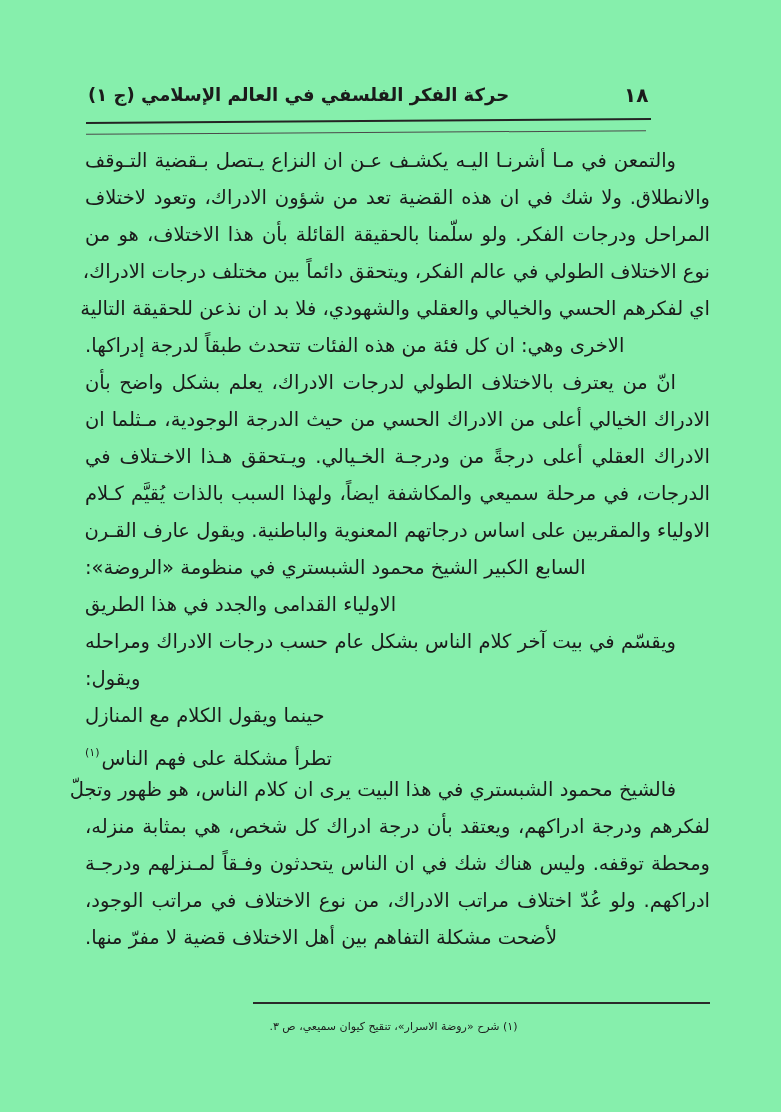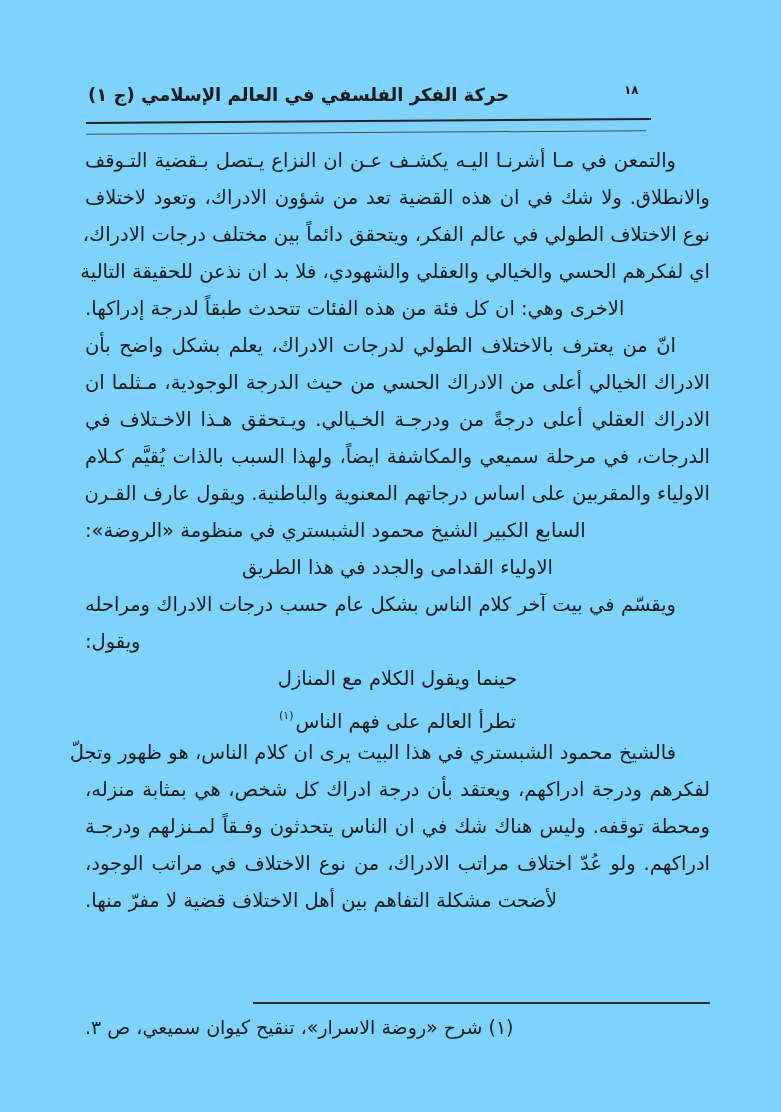--- a/index.html
+++ b/index.html
@@ -2,41 +2,41 @@
 <html lang="ar" dir="rtl"><head>
 <meta charset="utf-8">
 <style>
   * { margin: 0; padding: 0; box-sizing: border-box; }
   html, body { background: #e8e8e8; }
   .page {
     position: relative;
     width: 781px;
     height: 1112px;
     margin: 0 auto;
-    background: #7dd3fc;
+    background: #86efac;
     color: #1b1b1b;
     font-family: "DejaVu Sans", sans-serif;
     direction: rtl;
     overflow: hidden;
   }
   
   .hdr-title {
     position: absolute;
     left: 88px;
     top: 84px;
     font-size: 18px;
     font-weight: bold;
     white-space: nowrap;
     direction: rtl;
   }
   .hdr-pagenum {
     position: absolute;
     left: 624px;
     top: 83px;
-    font-size: 12px;
+    font-size: 20px;
     font-weight: bold;
   }
   .hdr-rule-1 {
     position: absolute;
     left: 86px;
     top: 120px;
     width: 565px;
     height: 2px;
     background: #242424;
     transform: rotate(-0.4deg);
@@ -63,80 +63,81 @@
     height: 37px;
     line-height: 37px;
     white-space: nowrap;
     text-align: left;
   }
   .line.j {
     text-align: justify;
     text-align-last: justify;
   }
   .line.ind { padding-right: 34px; }
-  .line.verse { text-align: center; }
+  .line.verse { text-align: left; }
   sup.fn-ref {
     font-size: 11px;
     vertical-align: 9px;
     margin-right: 2px;
   }
   
   .fn-rule {
     position: absolute;
     left: 253px;
     top: 1002px;
     width: 457px;
     height: 2px;
     background: #2a2a2a;
   }
   .fn-text {
     position: absolute;
     left: 85px;
     top: 1012px;
     width: 617px;
-    font-size: 19px;
+    font-size: 11px;
     line-height: 30px;
-    text-align: left;
+    text-align: center;
     direction: rtl;
     white-space: nowrap;
   }
 </style>
 </head>
 <body>
 
 <div class="page">
 
   <div class="hdr-title">حركة الفكر الفلسفي في العالم الإسلامي (ج ١)</div>
   <div class="hdr-pagenum">١٨</div>
   <div class="hdr-rule-1"></div>
   <div class="hdr-rule-2"></div>
 
   <div class="body-block">
 
     <div class="line j ind">والتمعن في مـا أشرنـا اليـه يكشـف عـن ان النزاع يـتصل بـقضية التـوقف</div>
     <div class="line j">والانطلاق. ولا شك في ان هذه القضية تعد من شؤون الادراك، وتعود لاختلاف</div>
+    <div class="line j">المراحل ودرجات الفكر. ولو سلّمنا بالحقيقة القائلة بأن هذا الاختلاف، هو من</div>
     <div class="line j">نوع الاختلاف الطولي في عالم الفكر، ويتحقق دائماً بين مختلف درجات الادراك،</div>
     <div class="line j">اي لفكرهم الحسي والخيالي والعقلي والشهودي، فلا بد ان نذعن للحقيقة التالية</div>
     <div class="line">الاخرى وهي: ان كل فئة من هذه الفئات تتحدث طبقاً لدرجة إدراكها.</div>
 
     <div class="line j ind">انّ من يعترف بالاختلاف الطولي لدرجات الادراك، يعلم بشكل واضح بأن</div>
     <div class="line j">الادراك الخيالي أعلى من الادراك الحسي من حيث الدرجة الوجودية، مـثلما ان</div>
     <div class="line j">الادراك العقلي أعلى درجةً من ودرجـة الخـيالي. ويـتحقق هـذا الاخـتلاف في</div>
     <div class="line j">الدرجات، في مرحلة سميعي والمكاشفة ايضاً، ولهذا السبب بالذات يُقيَّم كـلام</div>
     <div class="line j">الاولياء والمقربين على اساس درجاتهم المعنوية والباطنية. ويقول عارف القـرن</div>
     <div class="line">السابع الكبير الشيخ محمود الشبستري في منظومة «الروضة»:</div>
 
     <div class="line verse">الاولياء القدامى والجدد في هذا الطريق</div>
 
     <div class="line j ind">ويقسّم في بيت آخر كلام الناس بشكل عام حسب درجات الادراك ومراحله</div>
     <div class="line">ويقول:</div>
 
     <div class="line verse">حينما ويقول الكلام مع المنازل</div>
     <div class="line verse">
-      <span>تطرأ العالم على فهم الناس</span><sup class="fn-ref">(١)</sup>
+      <span>تطرأ مشكلة على فهم الناس</span><sup class="fn-ref">(١)</sup>
     </div>
 
     <div class="line j ind">فالشيخ محمود الشبستري في هذا البيت يرى ان كلام الناس، هو ظهور وتجلّ</div>
     <div class="line j">لفكرهم ودرجة ادراكهم، ويعتقد بأن درجة ادراك كل شخص، هي بمثابة منزله،</div>
     <div class="line j">ومحطة توقفه. وليس هناك شك في ان الناس يتحدثون وفـقاً لمـنزلهم ودرجـة</div>
     <div class="line j">ادراكهم. ولو عُدّ اختلاف مراتب الادراك، من نوع الاختلاف في مراتب الوجود،</div>
     <div class="line">لأضحت مشكلة التفاهم بين أهل الاختلاف قضية لا مفرّ منها.</div>
 
   </div>
 

